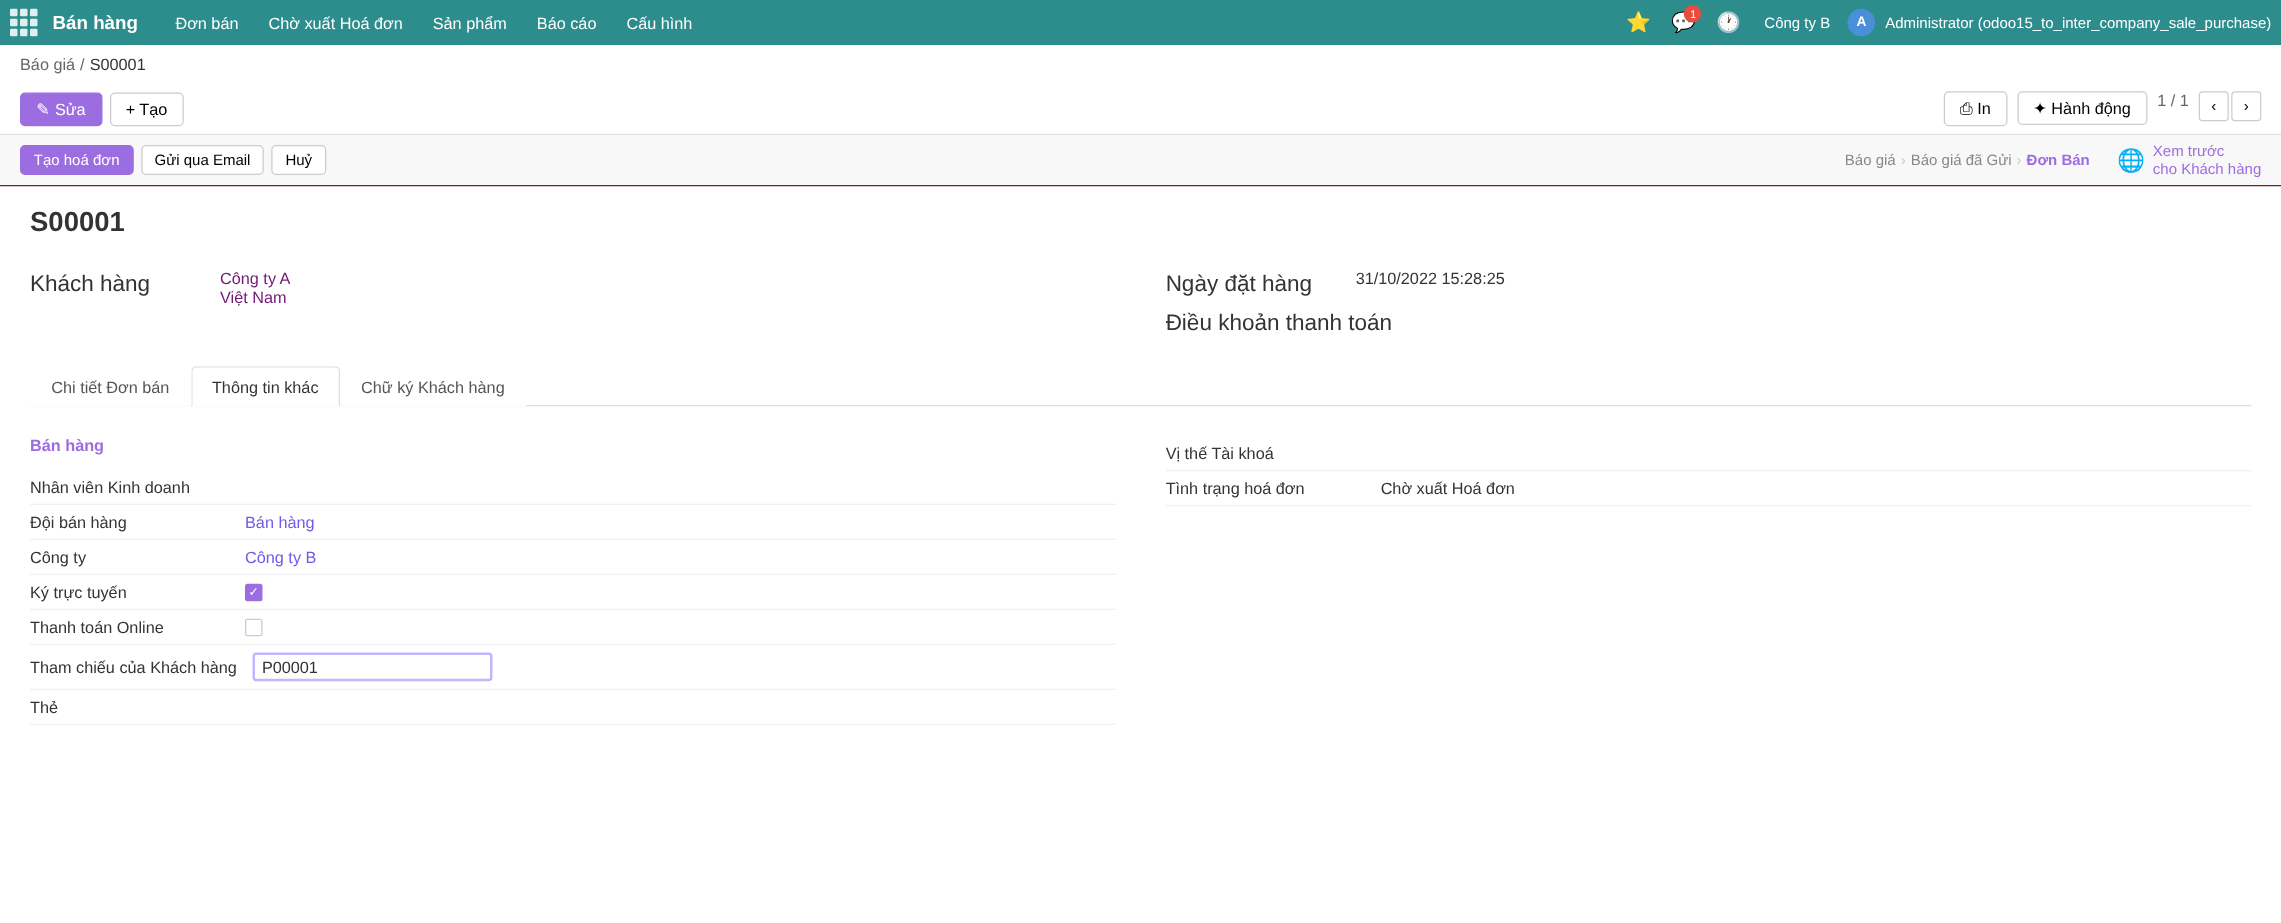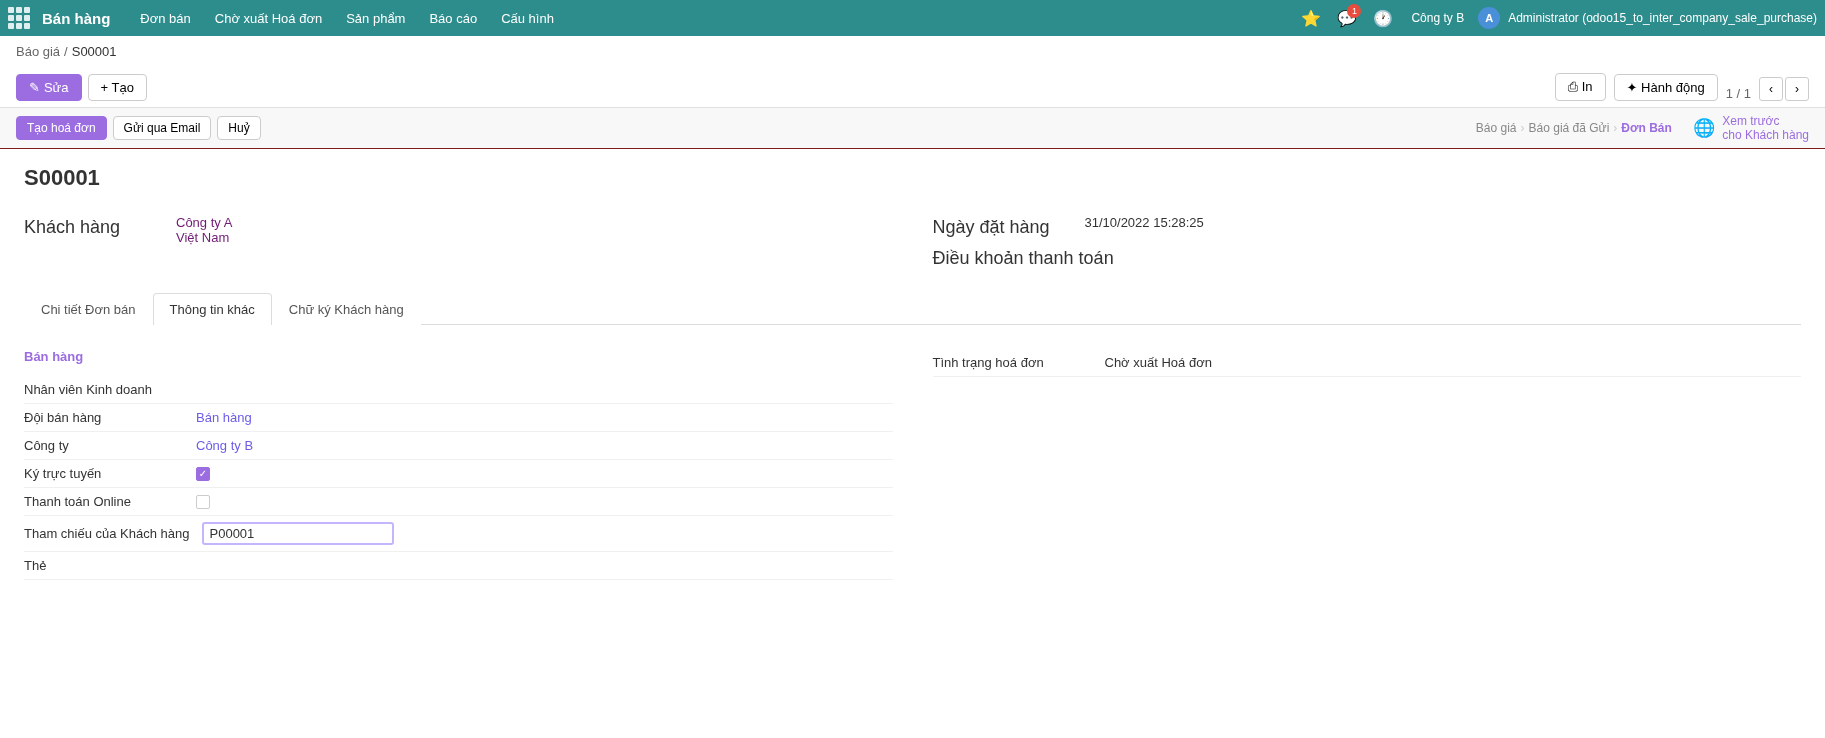--- a/index.html
+++ b/index.html
@@ -116,21 +116,21 @@
       gap: 4px;
     }
     .btn-primary {
       background: #9c6de0;
       color: #fff;
       border-color: #9c6de0;
     }
     .toolbar-right {
       margin-left: auto;
       display: flex;
-      align-items: flex-end;
+      align-items: flex-start;
       gap: 8px;
       color: #666;
       font-size: 13px;
     }
     .nav-arrows {
       display: flex;
       gap: 2px;
     }
     .arrow-btn {
       width: 24px; height: 24px;
@@ -462,20 +462,24 @@
         </div>
 
         <div class="form-field-row">
           <span class="form-field-label">Thẻ</span>
           <span class="form-field-value"></span>
         </div>
       </div>
 
       <div>
 
+        <div class="form-field-row">
+          <span class="form-field-label">Vị thế Tài khoá</span>
+          <span class="form-field-value"></span>
+        </div>
 
         <div class="form-field-row">
           <span class="form-field-label">Tình trạng hoá đơn</span>
           <span class="form-field-value">Chờ xuất Hoá đơn</span>
         </div>
       </div>
     </div>
   </div>
 </div>
 

